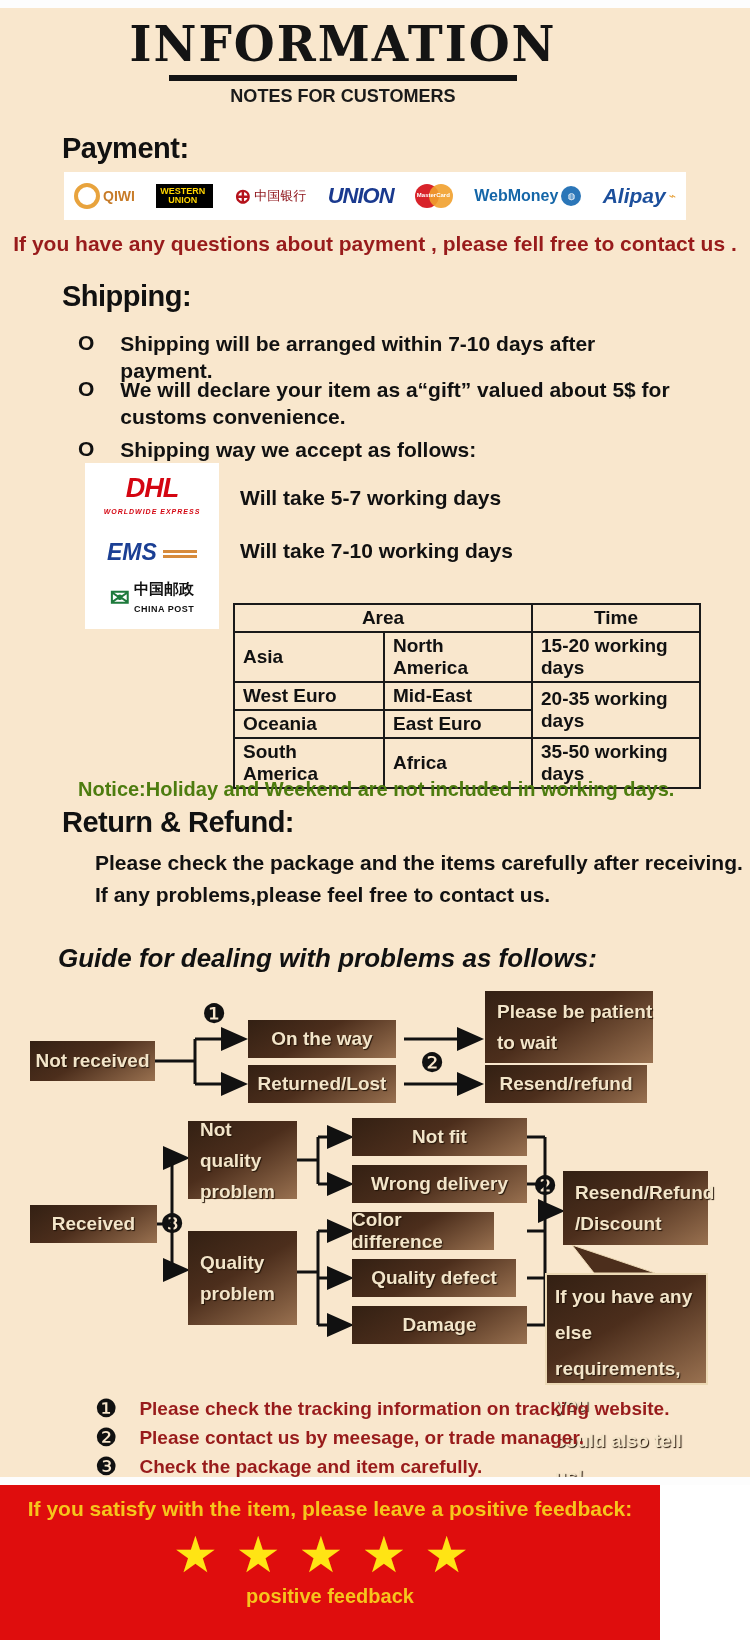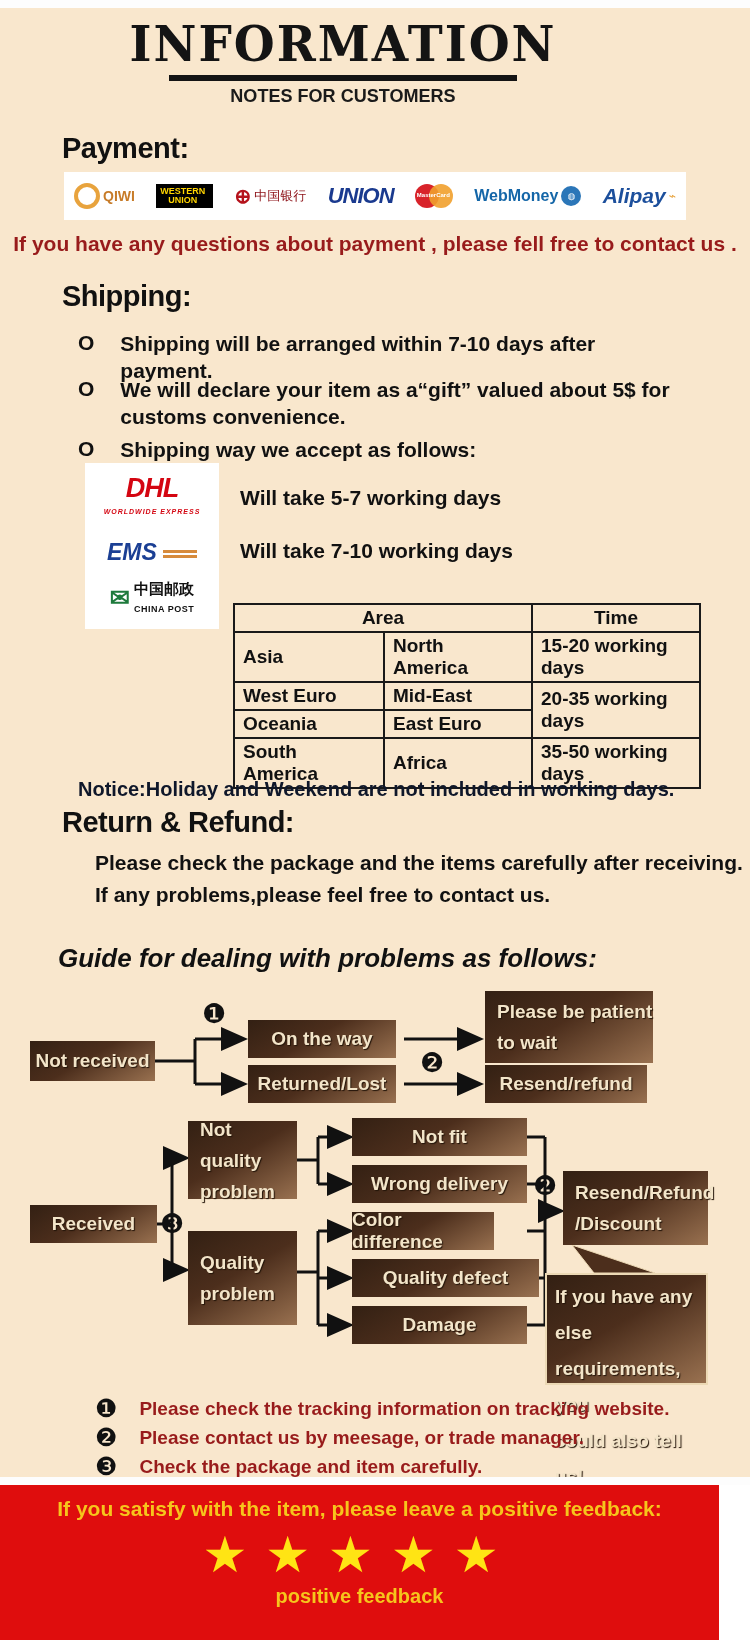--- a/index.html
+++ b/index.html
@@ -53,40 +53,40 @@
   .cpost-en{font-size:9px;color:#111;font-weight:bold;letter-spacing:.5px;}
 
   .shiptime{position:absolute;left:240px;font-size:21px;font-weight:bold;color:#111;}
 
   
   table.ship{position:absolute;top:595px;left:233px;border-collapse:collapse;}
   table.ship td,table.ship th{border:2px solid #1a1a1a;font-size:19px;font-weight:bold;color:#111;padding:2px 8px;height:28px;box-sizing:border-box;background:transparent;text-align:left;}
   table.ship th{text-align:center;}
   td.c1{width:150px;} td.c2{width:148px;} td.c3{width:168px;}
 
-  .notice{position:absolute;top:770px;left:78px;font-size:20px;font-weight:bold;color:#0f172a;}
+  .notice{position:absolute;top:770px;left:78px;font-size:20px;font-weight:bold;color:#4d7c0f;}
 
   .rr-line{position:absolute;left:95px;font-size:21px;font-weight:bold;color:#111;}
   .guide{position:absolute;top:935px;left:58px;font-size:26px;font-weight:bold;font-style:italic;color:#111;}
 
   
   .flow{position:absolute;top:975px;left:0;width:750px;height:410px;}
   .fbox{position:absolute;background:linear-gradient(150deg,#332013 0%,#4c2e1c 45%,#997150 100%);color:#f3e5c9;font-size:19px;font-weight:bold;display:flex;align-items:center;justify-content:center;text-shadow:1px 1px 1px #241509;box-sizing:border-box;}
   .fbox.ml{justify-content:flex-start;padding-left:12px;white-space:pre-line;line-height:31px;}
   .fnum{position:absolute;font-size:27px;color:#111;line-height:27px;background:transparent;}
   .bubble{position:absolute;background:linear-gradient(150deg,#332013 0%,#4c2e1c 45%,#997150 100%);border:2px solid #ecd9b5;color:#f3e5c9;font-size:19px;font-weight:bold;white-space:pre-line;line-height:36px;padding:4px 8px;box-sizing:border-box;text-shadow:1px 1px 1px #241509;}
   svg.conn{position:absolute;top:0;left:0;}
 
   
   .note-row{position:absolute;left:95px;display:flex;gap:22px;align-items:center;}
   .note-num{font-size:25px;color:#111;line-height:25px;}
   .note-t{font-size:19px;font-weight:bold;color:#981b1b;}
 
   .strip-bottom{position:absolute;top:1477px;left:0;width:750px;height:8px;background:#fdfdfd;}
-  .footer{position:absolute;top:1485px;left:0;width:719px;height:155px;background:#df0d0d;text-align:center;}
+  .footer{position:absolute;top:1485px;left:0;width:660px;height:155px;background:#df0d0d;text-align:center;}
   .footer-line{margin-top:12px;font-size:21px;font-weight:bold;color:#f6c51c;}
   .stars{margin-top:6px;font-size:50px;letter-spacing:18px;color:#ffe414;line-height:56px;}
   .footer-label{font-size:20px;font-weight:bold;color:#f6c51c;margin-top:2px;}
 </style>
 </head>
 <body>
 
 <div class="page">
   <div class="strip-top"></div>
 
@@ -256,21 +256,21 @@
 
       <div class="fbox ml" style="left:188px;top:138px;width:109px;height:78px;">Not quality
 problem</div>
       <div class="fbox ml" style="left:188px;top:248px;width:109px;height:94px;">Quality
 problem</div>
       <div class="fbox" style="left:30px;top:222px;width:127px;height:38px;">Received</div>
       <div class="fnum" style="left:160px;top:228px;">❸</div>
       <div class="fbox" style="left:352px;top:135px;width:175px;height:38px;">Not fit</div>
       <div class="fbox" style="left:352px;top:182px;width:175px;height:38px;">Wrong delivery</div>
       <div class="fbox" style="left:352px;top:229px;width:142px;height:38px;">Color difference</div>
-      <div class="fbox" style="left:352px;top:276px;width:187px;height:38px;">Quality defect</div>
+      <div class="fbox" style="left:352px;top:276px;width:164px;height:38px;">Quality defect</div>
       <div class="fbox" style="left:352px;top:323px;width:175px;height:38px;">Damage</div>
       <div class="fnum" style="left:533px;top:190px;">❷</div>
       <div class="fbox ml" style="left:563px;top:188px;width:145px;height:74px;">Resend/Refund
 /Discount</div>
       <div class="bubble" style="left:545px;top:290px;width:163px;height:112px;">If you have any else
 requirements, you
 could also tell us!</div>
     </div>
 
     <div class="note-row" style="top:1388px;">

